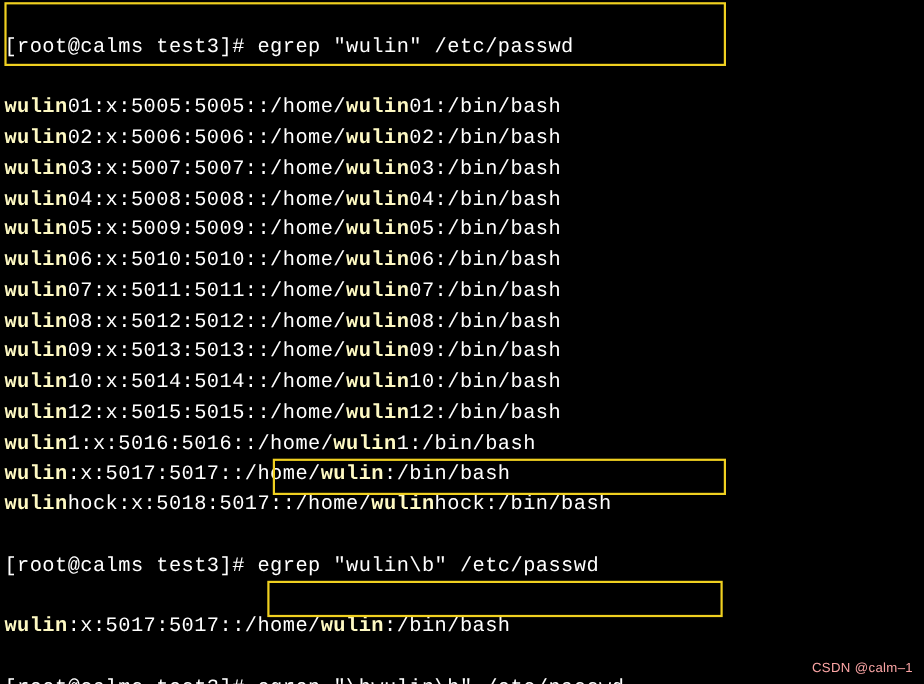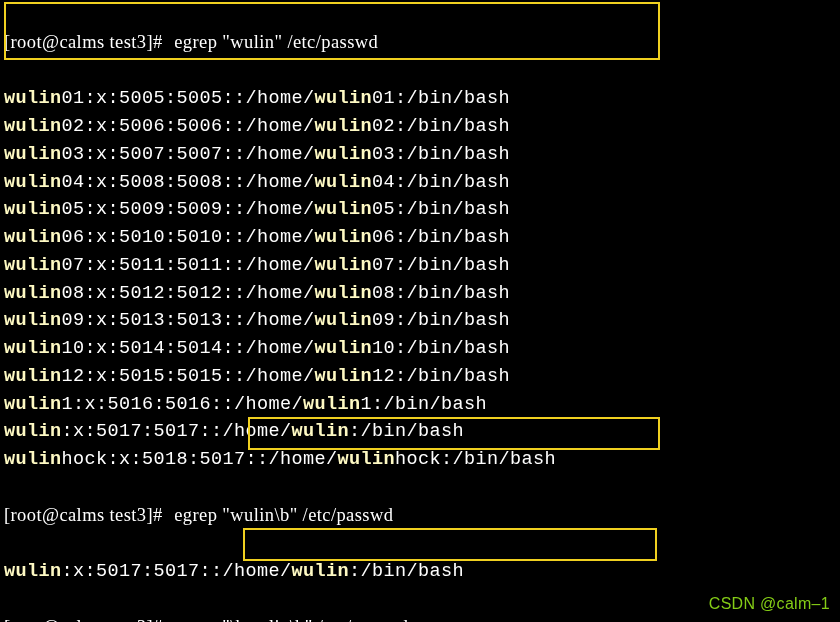--- a/index.html
+++ b/index.html
@@ -15,21 +15,21 @@
     overflow: hidden;
     position: relative;
   }
   .terminal {
     padding: 1px 4px;
     white-space: pre;
     letter-spacing: 0.4px;
   }
   .line { position: relative; }
   .hl { color: #fef9c3; font-weight: bold; }
-  .prompt, .cmd, .out { color: #fff; font-family: Liberation Serif, serif; }
+  .prompt, .cmd, .out { color: #fff; }
   .box1 {
     position: absolute;
     border: 2px solid #f0d020;
     top: 2px; left: 4px;
     width: 652px; height: 54px;
     pointer-events: none;
   }
   .box2 {
     position: absolute;
     border: 2px solid #f0d020;
@@ -40,23 +40,23 @@
   .box3 {
     position: absolute;
     border: 2px solid #f0d020;
     top: 528px; left: 243px;
     width: 410px; height: 29px;
     pointer-events: none;
   }
   .watermark {
     position: absolute;
     bottom: 6px; right: 10px;
-    color: #84cc16;
+    color: #fca5a5;
     font-family: Arial, sans-serif;
-    font-size: 16px;
+    font-size: 12px;
     letter-spacing: 0.3px;
   }
 </style>
 </head>
 <body>
 
 <div class="terminal">
 <div class="line"><span class="prompt">[root@calms test3]#</span><span> </span><span class="cmd">egrep "wulin" /etc/passwd</span></div>
 <div id="rows-container"><div class="line"><span class="hl">wulin</span><span>01:x:5005:5005::/home/</span><span class="hl">wulin</span><span>01:/bin/bash</span></div><div class="line"><span class="hl">wulin</span><span>02:x:5006:5006::/home/</span><span class="hl">wulin</span><span>02:/bin/bash</span></div><div class="line"><span class="hl">wulin</span><span>03:x:5007:5007::/home/</span><span class="hl">wulin</span><span>03:/bin/bash</span></div><div class="line"><span class="hl">wulin</span><span>04:x:5008:5008::/home/</span><span class="hl">wulin</span><span>04:/bin/bash</span></div><div class="line"><span class="hl">wulin</span><span>05:x:5009:5009::/home/</span><span class="hl">wulin</span><span>05:/bin/bash</span></div><div class="line"><span class="hl">wulin</span><span>06:x:5010:5010::/home/</span><span class="hl">wulin</span><span>06:/bin/bash</span></div><div class="line"><span class="hl">wulin</span><span>07:x:5011:5011::/home/</span><span class="hl">wulin</span><span>07:/bin/bash</span></div><div class="line"><span class="hl">wulin</span><span>08:x:5012:5012::/home/</span><span class="hl">wulin</span><span>08:/bin/bash</span></div><div class="line"><span class="hl">wulin</span><span>09:x:5013:5013::/home/</span><span class="hl">wulin</span><span>09:/bin/bash</span></div><div class="line"><span class="hl">wulin</span><span>10:x:5014:5014::/home/</span><span class="hl">wulin</span><span>10:/bin/bash</span></div><div class="line"><span class="hl">wulin</span><span>12:x:5015:5015::/home/</span><span class="hl">wulin</span><span>12:/bin/bash</span></div><div class="line"><span class="hl">wulin</span><span>1:x:5016:5016::/home/</span><span class="hl">wulin</span><span>1:/bin/bash</span></div><div class="line"><span class="hl">wulin</span><span>:x:5017:5017::/home/</span><span class="hl">wulin</span><span>:/bin/bash</span></div><div class="line"><span class="hl">wulin</span><span>hock:x:5018:5017::/home/</span><span class="hl">wulin</span><span>hock:/bin/bash</span></div></div>
 <div class="line"><span class="prompt">[root@calms test3]#</span><span> </span><span class="cmd">egrep "wulin\b" /etc/passwd</span></div>

